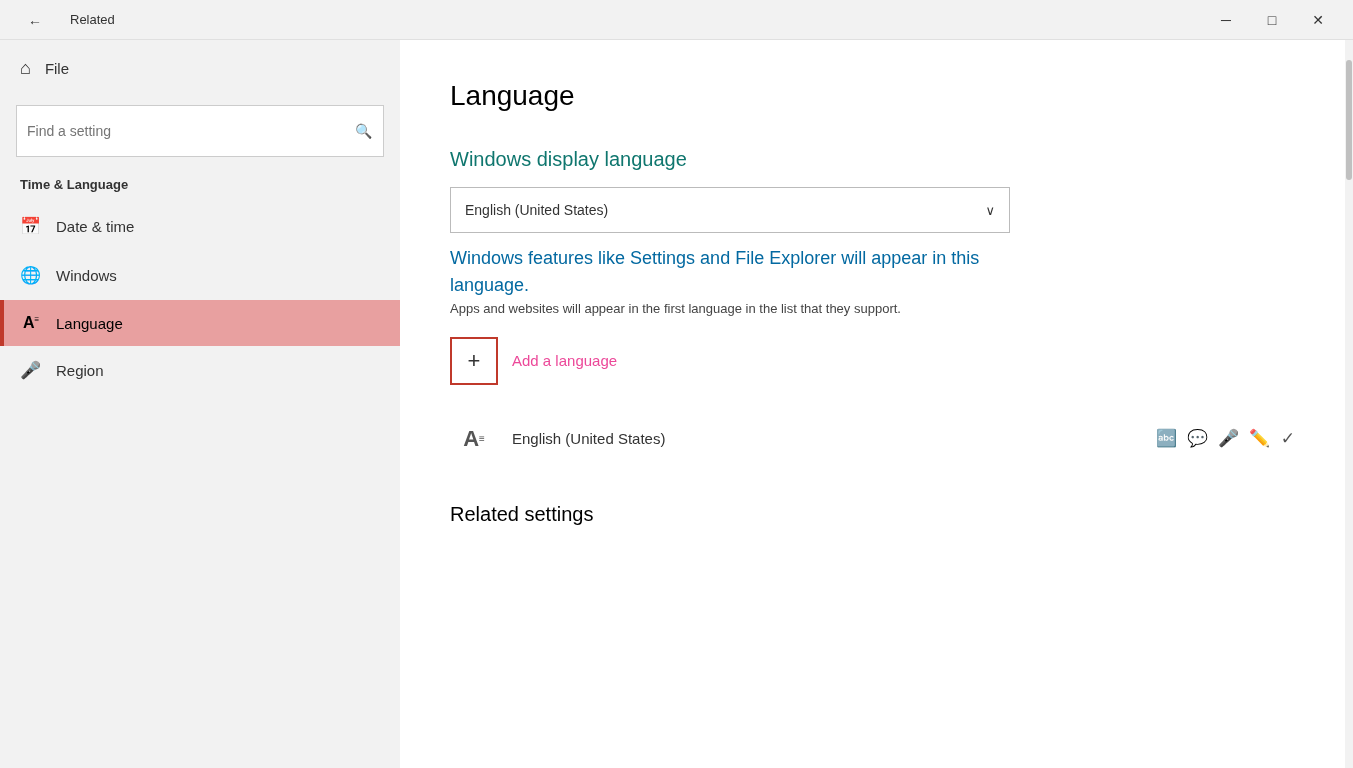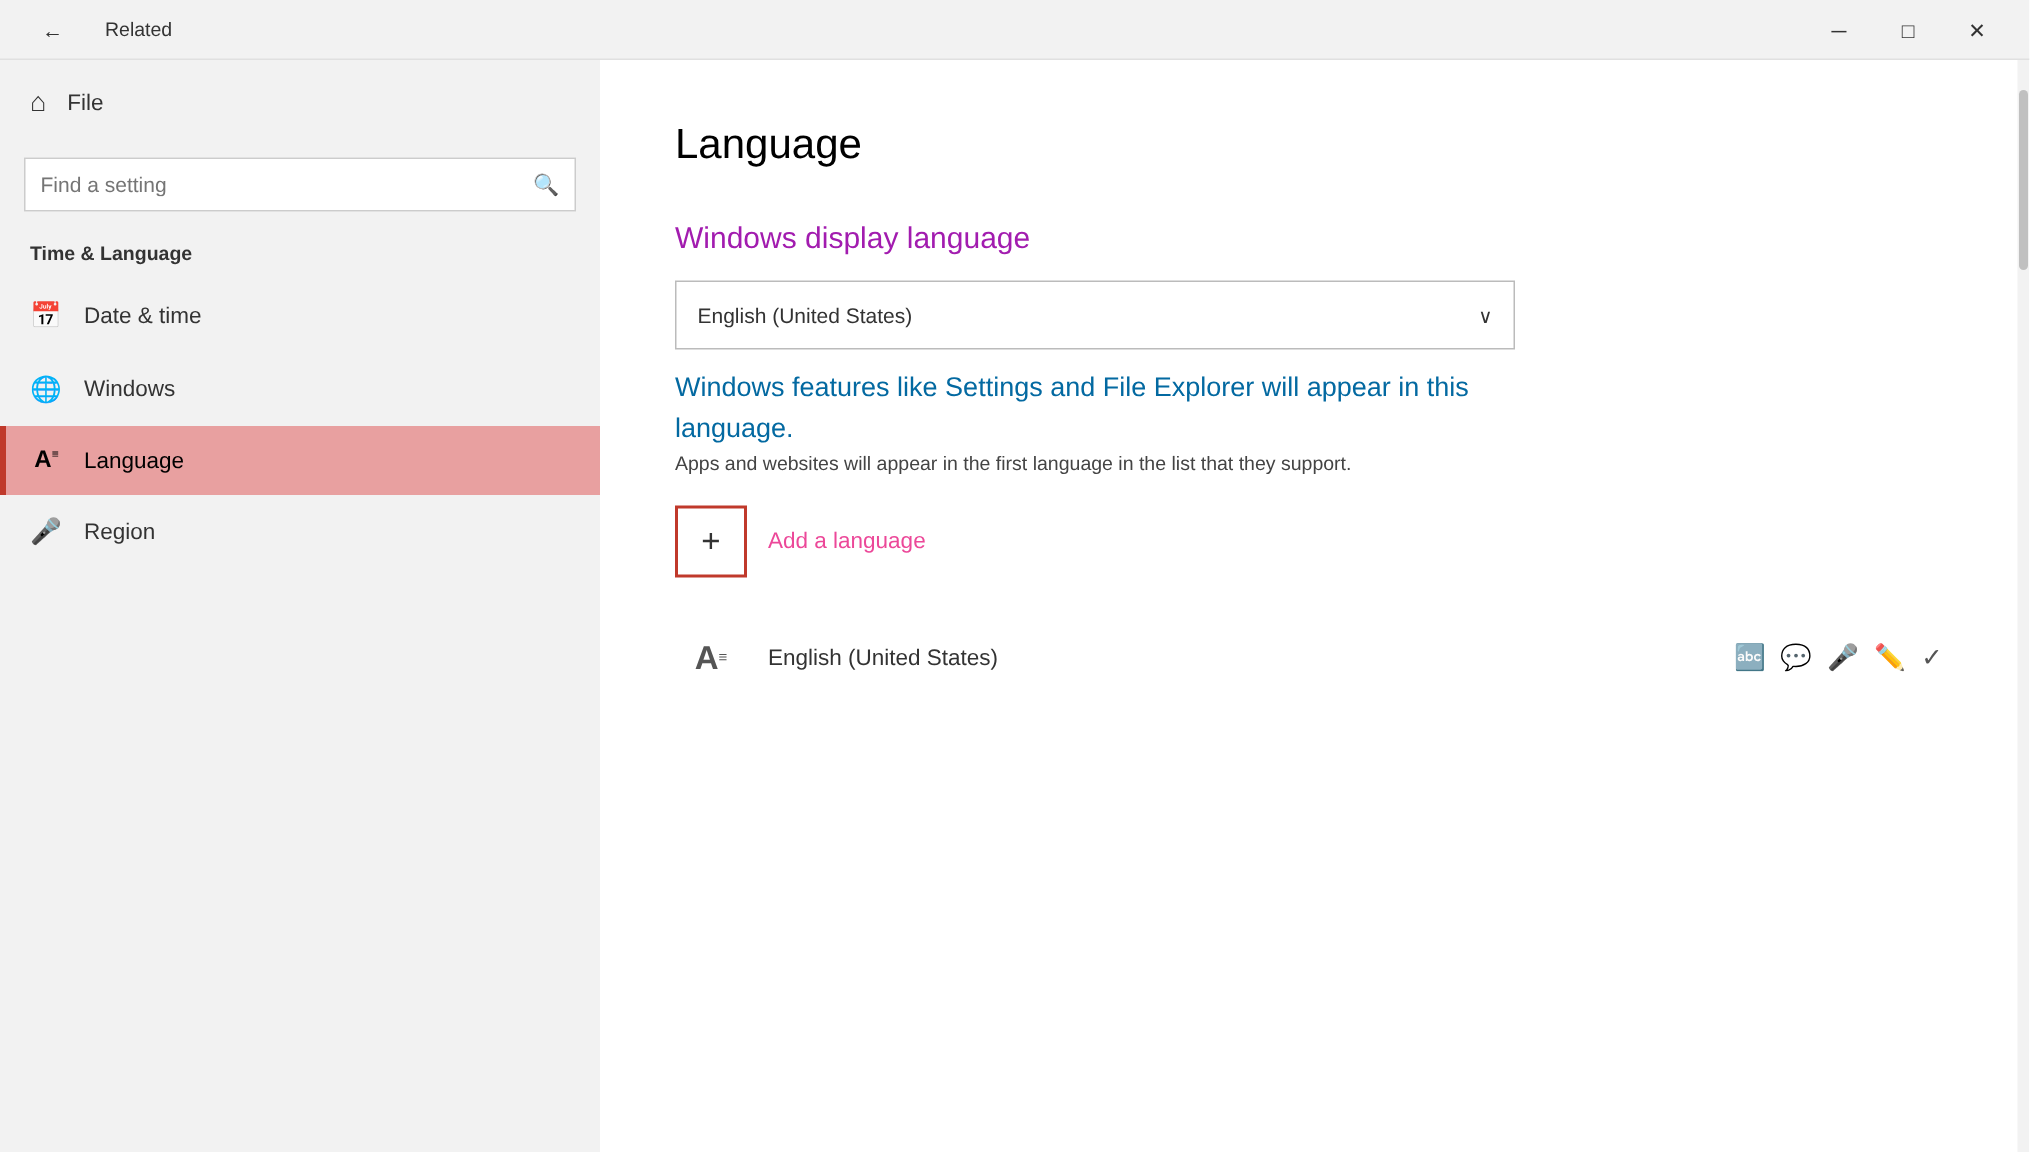--- a/index.html
+++ b/index.html
@@ -30,21 +30,21 @@
     .sidebar-home {
       display: flex; align-items: center; gap: 14px;
       padding: 18px 20px; cursor: pointer;
     }
     .sidebar-home-icon { font-size: 18px; color: #333; }
     .sidebar-home-label { font-size: 15px; color: #333; }
 
     .search-box {
       margin: 8px 16px 16px 16px;
       display: flex; align-items: center;
-      background: #fff; border: 1px solid #ccc; height: 36px; padding: 0 10px; gap: 0;
+      background: #fff; border: 1px solid #ccc; height: 52px; padding: 0 10px; gap: 0;
     }
     .search-box input {
       border: none; outline: none; flex: 1; font-size: 14px; background: transparent; color: #555;
     }
     .search-icon { color: #555; font-size: 14px; }
 
     .sidebar-section-title {
       font-size: 13px; font-weight: 600; color: #333;
       padding: 4px 20px 10px 20px;
     }
@@ -58,21 +58,21 @@
       padding-left: 16px;
     }
     .sidebar-item-icon { font-size: 17px; width: 22px; text-align: center; }
 
     
     .content {
       flex: 1; padding: 40px 50px; overflow-y: auto; background: #fff;
     }
     .page-title { font-size: 28px; font-weight: 300; color: #000; margin-bottom: 36px; }
 
-    .section-title { font-size: 20px; font-weight: 400; color: #a21caf; margin-bottom: 16px; }
+    .section-title { font-size: 20px; font-weight: 400; color: #0f766e; margin-bottom: 16px; }
 
     .display-lang-select {
       width: 560px; height: 46px; border: 1px solid #bbb;
       display: flex; align-items: center; justify-content: space-between;
       padding: 0 14px; cursor: pointer; background: #fff; margin-bottom: 12px;
     }
     .display-lang-select span { font-size: 14px; color: #333; }
     .display-lang-select .chevron { font-size: 13px; color: #333; }
 
     .lang-desc { font-size: 18px; color: #0369a1; line-height: 1.5; max-width: 560px; }
@@ -196,19 +196,20 @@
       <span class="lang-name">English (United States)</span>
       <div class="lang-caps">
         <span class="lang-cap-icon" title="Text to speech">🔤</span>
         <span class="lang-cap-icon" title="Speech recognition">💬</span>
         <span class="lang-cap-icon" title="Microphone">🎤</span>
         <span class="lang-cap-icon" title="Handwriting">✏️</span>
         <span class="lang-cap-icon" title="Installed">✓</span>
       </div>
     </div>
 
+    <h2 class="related-title">Related settings</h2>
   </div>
 
   <div class="scrollbar-track">
     <div class="scrollbar-thumb"></div>
   </div>
 
 </div>
 
 </body></html>

